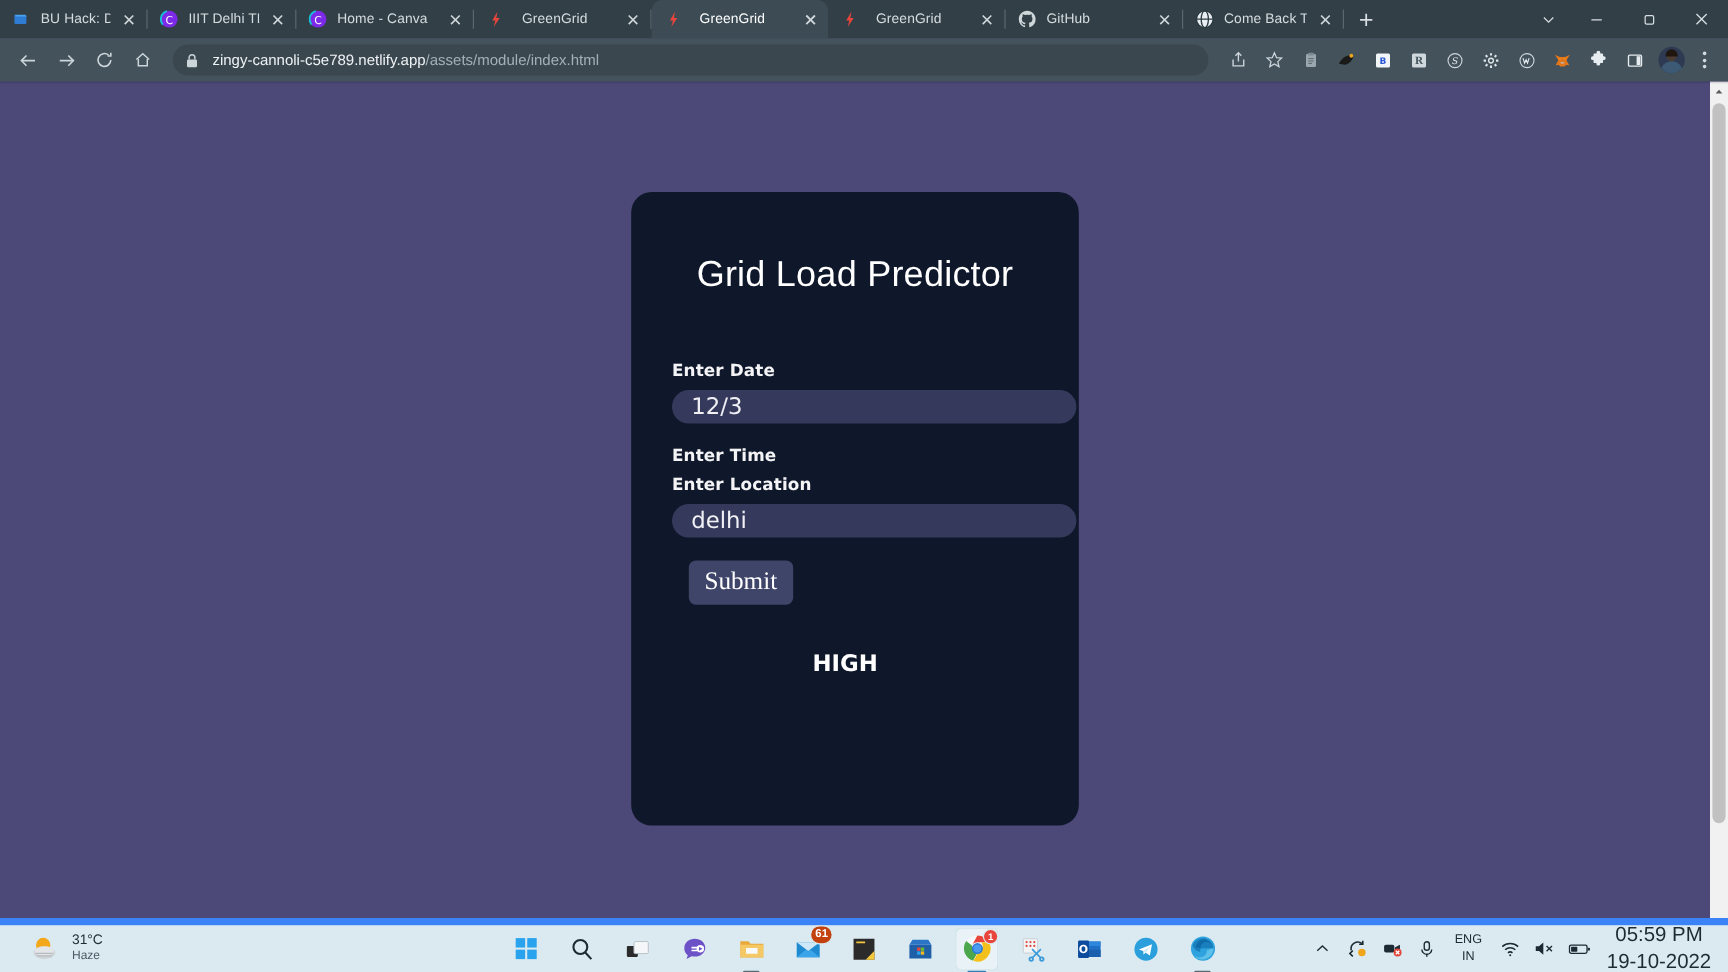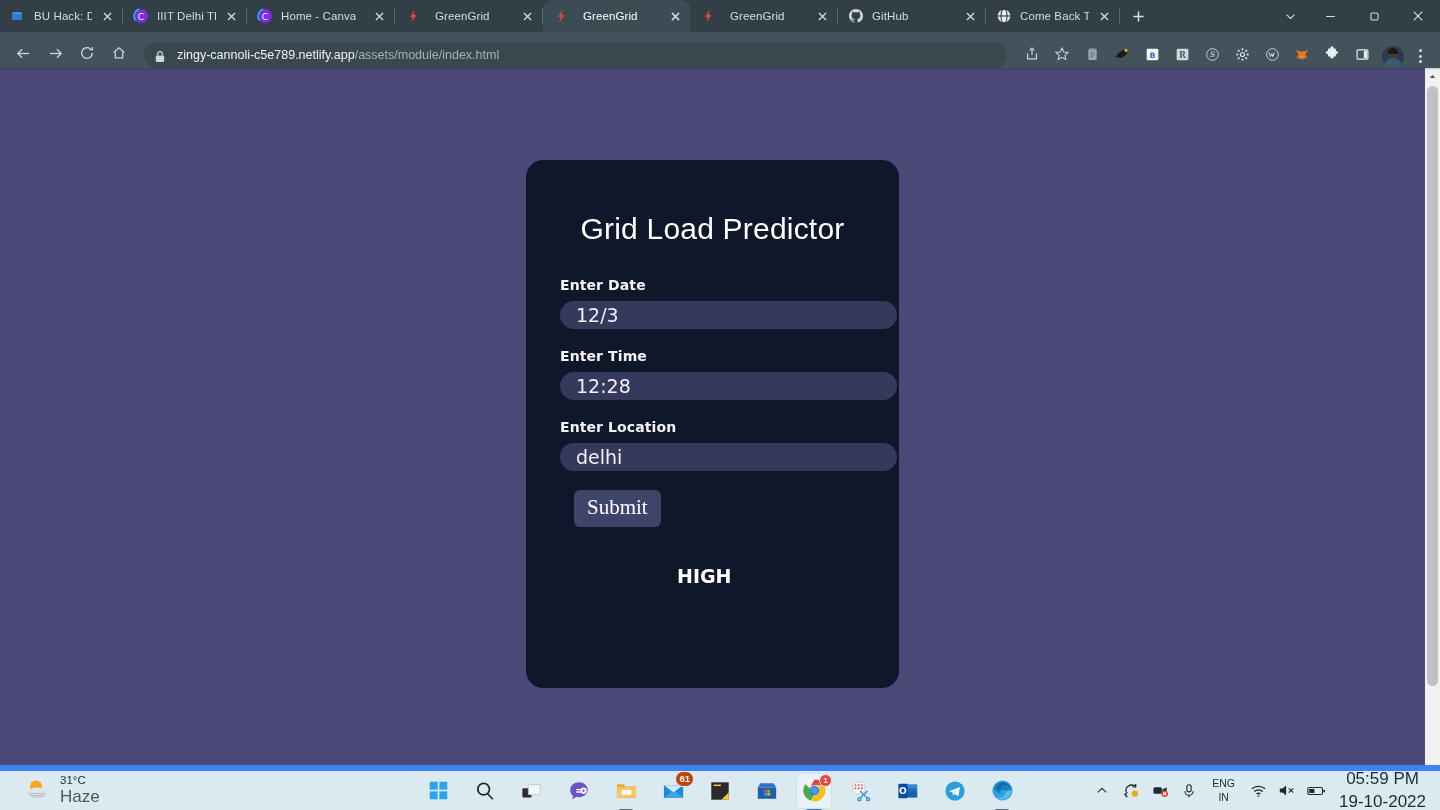--- a/index.html
+++ b/index.html
@@ -81,21 +81,21 @@
     color: #d8dfe3;
     flex: 0 0 44px;
   }
   .win-ctl.small { width: 36px; flex: 0 0 36px; }
 
   
   .chrome-toolbar {
     position: absolute; left: 0; top: 32px;
     width: 1440px; height: 36px;
     background: #43525b;
-    display: flex; align-items: flex-end;
+    display: flex; align-items: center;
     padding: 0 8px;
   }
   .nav-btn {
     width: 30px; height: 30px;
     display: flex; align-items: center; justify-content: center;
     color: #ccd5da;
     flex: 0 0 30px;
     margin-right: 2px;
   }
   .omnibox {
@@ -188,21 +188,21 @@
   }
   .card-title {
     text-align: center;
     color: #ffffff;
     font-size: 30px;
     font-weight: 400;
     letter-spacing: 0.2px;
     padding-top: 52px;
     font-family: "Liberation Sans", sans-serif;
   }
-  .form { margin-top: 31px; padding: 0 2px; }
+  .form { margin-top: 55px; padding: 0 2px; }
   .field-label {
     color: #f4f4f6;
     font-size: 14px;
     font-weight: bold;
     letter-spacing: 0.1px;
     margin-bottom: 8px;
     font-family: "DejaVu Sans", sans-serif;
   }
   .field-input {
     display: block;
@@ -256,21 +256,21 @@
     margin-left: 24px;
     flex: 0 0 auto;
   }
   .tb-weather-icon {
     width: 26px; height: 26px;
     position: relative;
     margin-right: 10px;
   }
   .tb-weather-text { line-height: 1.15; }
   .tb-weather-temp { font-size: 11.5px; color: #1d2b33; }
-  .tb-weather-desc { font-size: 17px; color: #4a5a63; }
+  .tb-weather-desc { font-size: 10px; color: #4a5a63; }
 
   .tb-center {
     position: absolute;
     left: 50%;
     transform: translateX(-50%);
     display: flex;
     align-items: center;
     gap: 11px;
   }
   .tb-app {
@@ -646,21 +646,20 @@
   <div class="viewport">
 
     <div class="card">
       <div class="card-title">Grid Load Predictor</div>
 
       <div class="form">
         <div class="field-label">Enter Date</div>
         <input class="field-input" type="text" value="12/3" style="">
 
         <div class="field-label">Enter Time</div>
-        <input class="field-input" type="text" value="12:28" style="">
 
         <div class="field-label">Enter Location</div>
         <input class="field-input" type="text" value="delhi" style="">
 
         <div class="submit-row">
           <button class="submit-btn">Submit</button>
         </div>
         <div class="result-text">HIGH</div>
       </div>
     </div>

